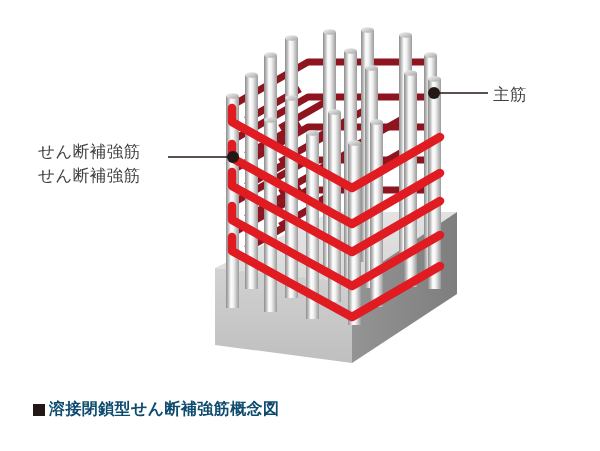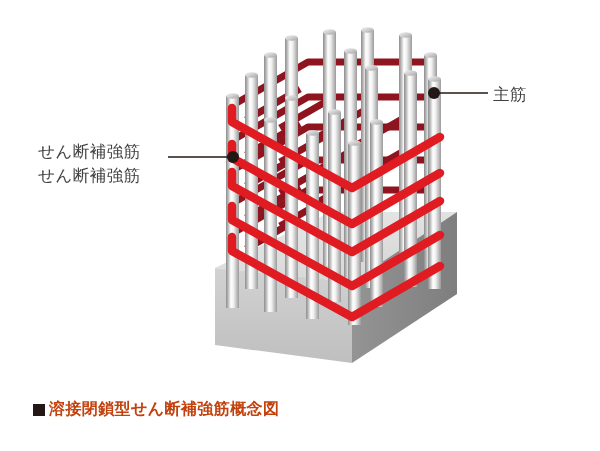--- a/index.html
+++ b/index.html
@@ -5,21 +5,21 @@
   html,body{margin:0;padding:0;background:#ffffff;}
   body{width:600px;height:451px;position:relative;overflow:hidden;
        font-family:"Liberation Sans","DejaVu Sans",sans-serif;color:#231815;}
   #diagram-root{position:absolute;inset:0;}
   svg#figure{position:absolute;left:0;top:0;width:600px;height:451px;display:block;}
   .lbl{position:absolute;font-size:16.5px;line-height:1.45;letter-spacing:0.5px;
        color:#404040;white-space:nowrap;font-weight:400;}
   #label-left{left:38px;top:140px;text-align:left;}
   #label-right{left:493px;top:83px;}
   #caption{position:absolute;left:33px;top:399px;font-size:16px;letter-spacing:0.4px;
-           color:#c2410c;font-weight:700;display:flex;align-items:center;gap:4px;}
+           color:#0c4a6e;font-weight:700;display:flex;align-items:center;gap:4px;}
   #caption .sq{width:12px;height:12px;background:#231815;display:inline-block;}
 </style>
 </head>
 <body>
 
 <div id="diagram-root">
 
   <svg id="figure" viewBox="0 0 600 451">
     <defs>
       <linearGradient id="barGrad" x1="0" y1="0" x2="1" y2="0">

